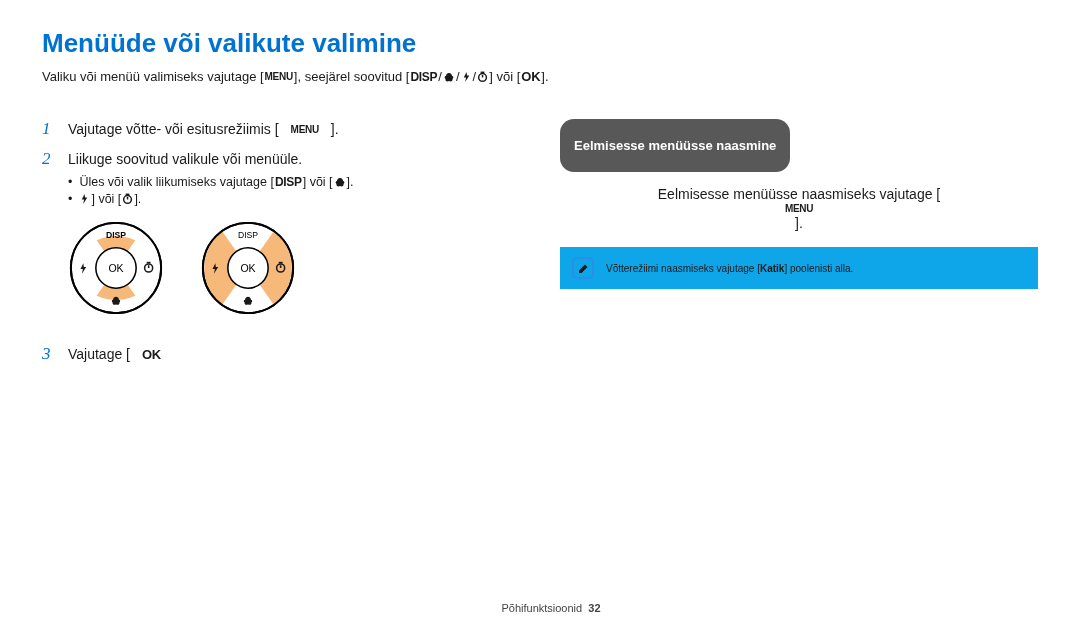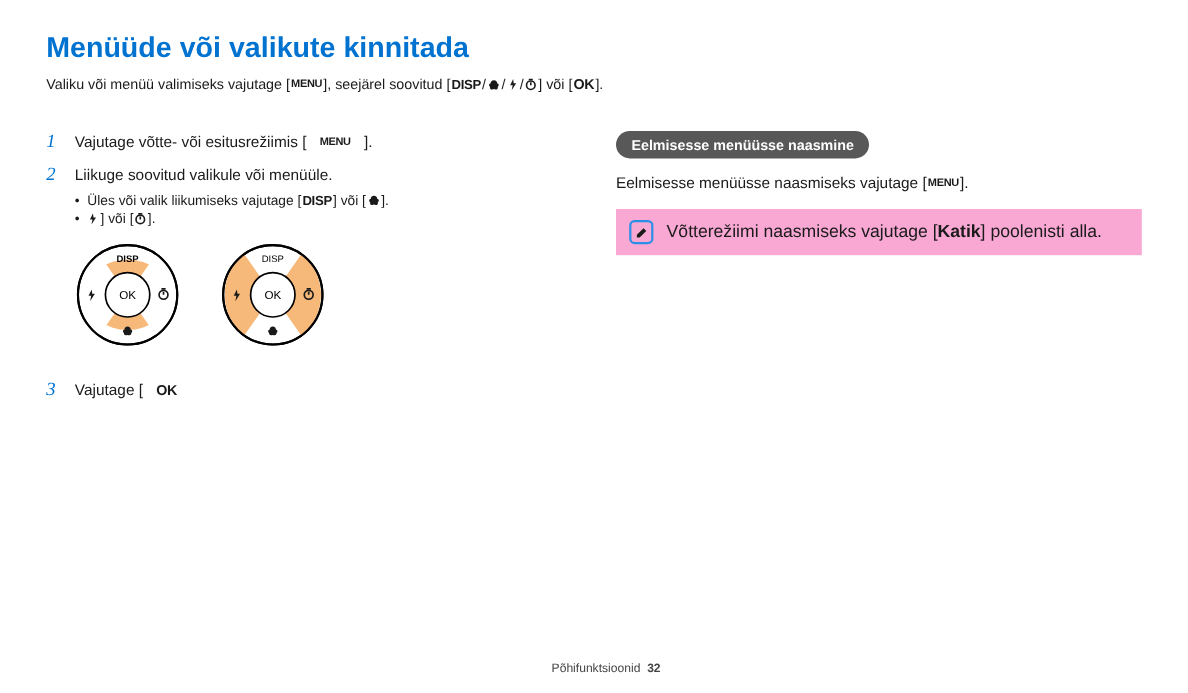--- a/index.html
+++ b/index.html
@@ -75,41 +75,42 @@
     margin: 14px 0 18px 0;
   }
   .dial {
     width: 96px;
     height: 96px;
   }
   .pill {
     background: #585858;
     color: #fff;
     border-radius: 14px;
-    padding: 5px 14px;
+    padding: 19px 14px;
     font-size: 13px;
     display: inline-block;
     font-weight: bold;
   }
   .right-text {
     margin-top: 14px;
     font-size: 14px;
     display: flex;
     align-items: center;
     flex-wrap: wrap;
     gap: 1px;
+    flex-direction: column;
   }
   .note-box {
     margin-top: 16px;
-    background: #f9a8d4;
+    background: #0ea5e9;
     padding: 10px 12px;
     display: flex;
     align-items: center;
     gap: 12px;
-    font-size: 16px;
+    font-size: 10px;
   }
   .note-icon {
     width: 22px;
     height: 22px;
     border: 2px solid #2a8fe6;
     border-radius: 5px;
     display: flex;
     align-items: center;
     justify-content: center;
   }
@@ -152,21 +153,21 @@
       <line x1="6" y1="7" x2="6" y2="4.2" stroke="currentColor" stroke-width="1.6"></line>
       <line x1="4" y1="1.4" x2="8" y2="1.4" stroke="currentColor" stroke-width="1.6"></line>
     </g>
     <g id="pencil-glyph">
       <path d="M3 12 L3 9.5 L9 3.5 L11.5 6 L5.5 12 Z" fill="currentColor"></path>
       <path d="M3 12 L2 13 L3 12 Z" fill="currentColor"></path>
     </g>
   </defs>
 </svg>
 
-<div class="heading">Menüüde või valikute kinnitada</div>
+<div class="heading">Menüüde või valikute valimine</div>
 
 <div class="intro">
   <span>Valiku või menüü valimiseks vajutage [</span>
   <span class="glyph-menu">MENU</span>
   <span>], seejärel soovitud [</span>
   <span class="glyph-disp">DISP</span>
   <span>/</span>
   <span class="inline-icon">
       <svg viewBox="0 0 12 12">
         <use href="#flower-glyph"></use>

